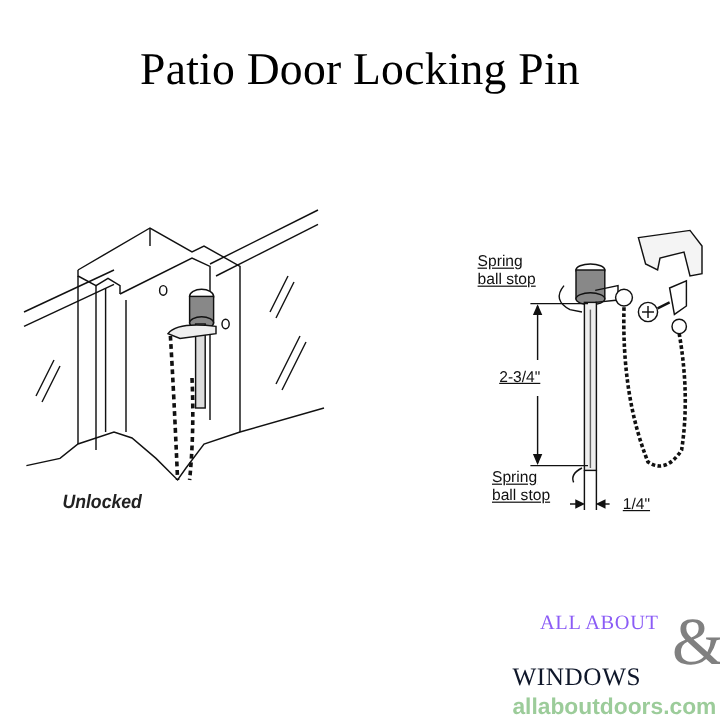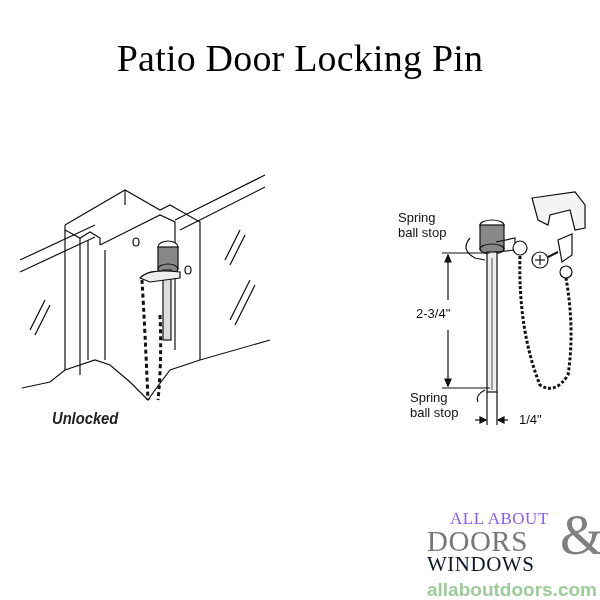--- a/index.html
+++ b/index.html
@@ -1,20 +1,20 @@
 <!DOCTYPE html>
 <html><head>
 <meta charset="utf-8">
 <style>
   html, body { margin:0; padding:0; background:#ffffff; }
   body { width:600px; height:600px; position:relative; overflow:hidden; font-family:"Liberation Sans", sans-serif; }
   .title { position:absolute; left:0; top:36px; width:600px; text-align:center; font-family:"Liberation Serif", serif; font-size:38px; color:#000; letter-spacing:0.2px; }
   .left-art { position:absolute; left:0; top:160px; width:280px; height:280px; }
   .right-art { position:absolute; left:380px; top:180px; width:220px; height:260px; }
-  .lbl { position:absolute; font-family:"Liberation Sans", sans-serif; font-size:13px; color:#111; line-height:15px; }
+  .lbl { position:absolute; font-family:"Liberation Sans", sans-serif; font-size:13px; color:#111; line-height:15px;text-decoration:underline; }
   .unlocked { position:absolute; left:52px; top:410px; font-family:"Liberation Sans", sans-serif; font-weight:bold; font-style:italic; font-size:16px; color:#222; transform:scaleX(0.92); transform-origin:left; }
   .logo { position:absolute; left:425px; top:505px; width:175px; height:95px; }
   .logo .l1 { position:absolute; left:25px; top:4px; font-family:"Liberation Serif", serif; font-size:17px; color:#8b5cf6; letter-spacing:0.5px; }
   .logo .l2 { position:absolute; left:2px; top:20px; font-family:"Liberation Serif", serif; font-size:29px; color:#777; letter-spacing:0.5px; }
   .logo .amp { position:absolute; left:135px; top:-2px; font-family:"Liberation Serif", serif; font-size:56px; color:#808080; }
   .logo .l3 { position:absolute; left:2px; top:47px; font-family:"Liberation Serif", serif; font-size:21px; color:#0f172a; letter-spacing:0.5px; }
   .logo .l4 { position:absolute; left:2px; top:74px; font-family:Liberation Sans, sans-serif; font-size:19px; color:#9ccc9a; font-weight:bold; }
 </style>
 </head>
 <body>
@@ -113,17 +113,16 @@
 </div>
 <div class="lbl" style="left:416px;top:306px;">2-3/4"</div>
 <div class="lbl" style="left:410px;top:390px;">
   <div>Spring</div>
   <div>ball stop</div>
 </div>
 <div class="lbl" style="left:519px;top:412px;">1/4"</div>
 
 <div class="logo">
   <div class="l1">ALL ABOUT</div>
-  <div class="l2">DOORS</div>
   <div class="amp">&amp;</div>
   <div class="l3">WINDOWS</div>
   <div class="l4">allaboutdoors.com</div>
 </div>
 
 </body></html>

